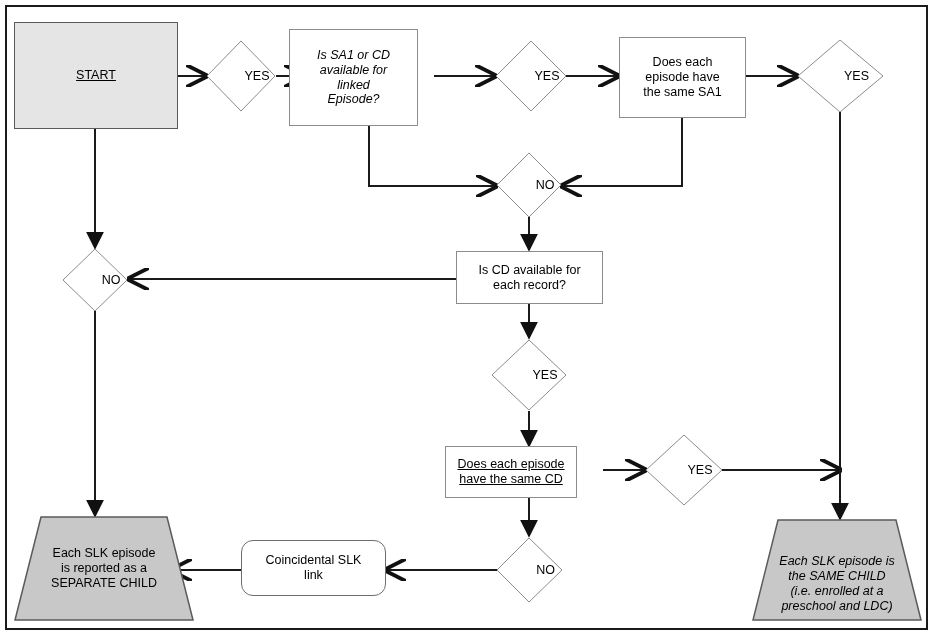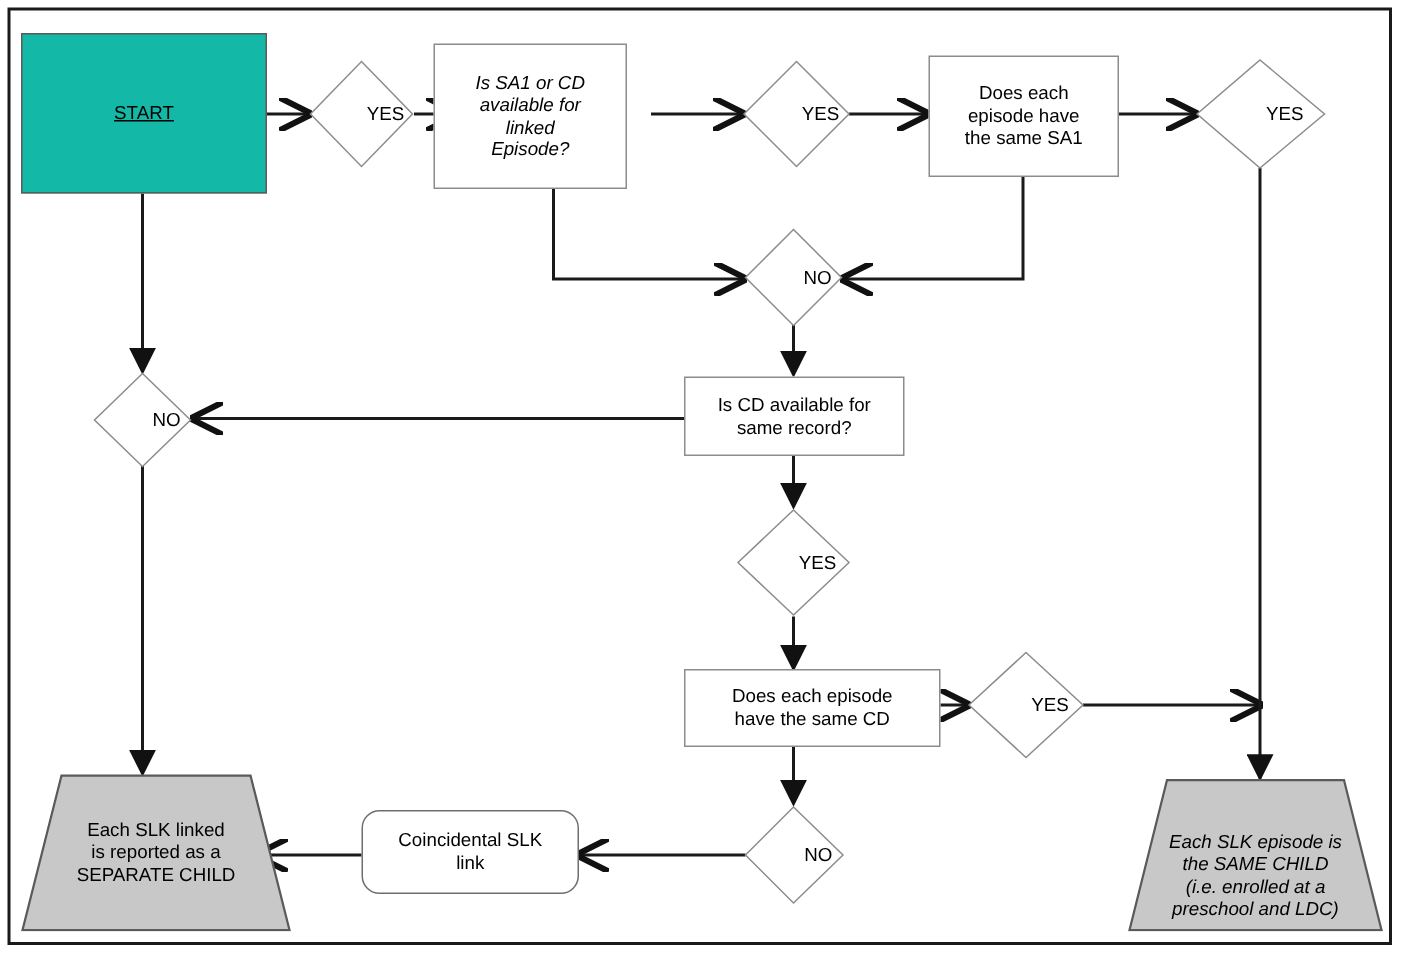--- a/index.html
+++ b/index.html
@@ -42,21 +42,21 @@
     color: #000000;
     line-height: 1.18;
     white-space: pre-line;
   }
   .rect-proc {
     background: #ffffff;
     border: 1px solid #8c8c8c;
     font-size: 12.5px;
   }
   .rect-start {
-    background: #14b8a6;
+    background: #e5e5e5;
     border: 1px solid #5a5a5a;
     font-size: 12.5px;
     flex-direction: column;
   }
   .rect-start .hdr {
     text-decoration: underline;
     display: block;
   }
   .rounded-proc {
     background: #ffffff;
@@ -217,31 +217,31 @@
 
   <div class="diamond-wrap" style="left:62px; top:248px; width:66px; height:64px;">
     <svg width="66" height="64" viewBox="0 0 66 64" xmlns="http://www.w3.org/2000/svg">
       <polygon points="33,1 65,32 33,63 1,32" fill="#ffffff" stroke="#8c8c8c" stroke-width="1"></polygon>
     </svg>
     <div class="diamond-label">NO</div>
   </div>
 
   <div class="node rect-proc" style="left:456px; top:251px; width:147px; height:53px;">
     <span>Is CD available for
-same record?</span>
+each record?</span>
   </div>
 
   <div class="diamond-wrap" style="left:491px; top:339px; width:76px; height:72px;">
     <svg width="76" height="72" viewBox="0 0 76 72" xmlns="http://www.w3.org/2000/svg">
       <polygon points="38,1 75,36 38,71 1,36" fill="#ffffff" stroke="#8c8c8c" stroke-width="1"></polygon>
     </svg>
     <div class="diamond-label">YES</div>
   </div>
 
-  <div class="node rect-proc" style="left:456px; top:446px; width:171px; height:52px;">
+  <div class="node rect-proc" style="left:445px; top:446px; width:132px; height:52px;text-decoration:underline;">
     <span>Does each episode
 have the same CD</span>
   </div>
 
   <div class="diamond-wrap" style="left:645px; top:434px; width:78px; height:72px;">
     <svg width="78" height="72" viewBox="0 0 78 72" xmlns="http://www.w3.org/2000/svg">
       <polygon points="39,1 77,36 39,71 1,36" fill="#ffffff" stroke="#8c8c8c" stroke-width="1"></polygon>
     </svg>
     <div class="diamond-label">YES</div>
   </div>
@@ -255,21 +255,21 @@
 
   <div class="node rounded-proc" style="left:241px; top:540px; width:145px; height:56px;">
     <span>Coincidental SLK
 link</span>
   </div>
 
   <div class="trap-wrap" style="left:14px; top:516px; width:180px; height:105px;">
     <svg width="180" height="105" viewBox="0 0 180 105" xmlns="http://www.w3.org/2000/svg">
       <polygon points="27,1 153,1 179,104 1,104" fill="#c8c8c8" stroke="#5a5a5a" stroke-width="1.5"></polygon>
     </svg>
-    <div class="trap-label">Each SLK linked
+    <div class="trap-label">Each SLK episode
 is reported as a
 SEPARATE CHILD</div>
   </div>
 
   <div class="trap-wrap" style="left:752px; top:519px; width:170px; height:130px;font-style:italic;">
     <svg width="170" height="102" viewBox="0 0 170 102" xmlns="http://www.w3.org/2000/svg">
       <polygon points="26,1 144,1 169,101 1,101" fill="#c8c8c8" stroke="#5a5a5a" stroke-width="1.5"></polygon>
     </svg>
     <div class="trap-label">Each SLK episode is
 the SAME CHILD

